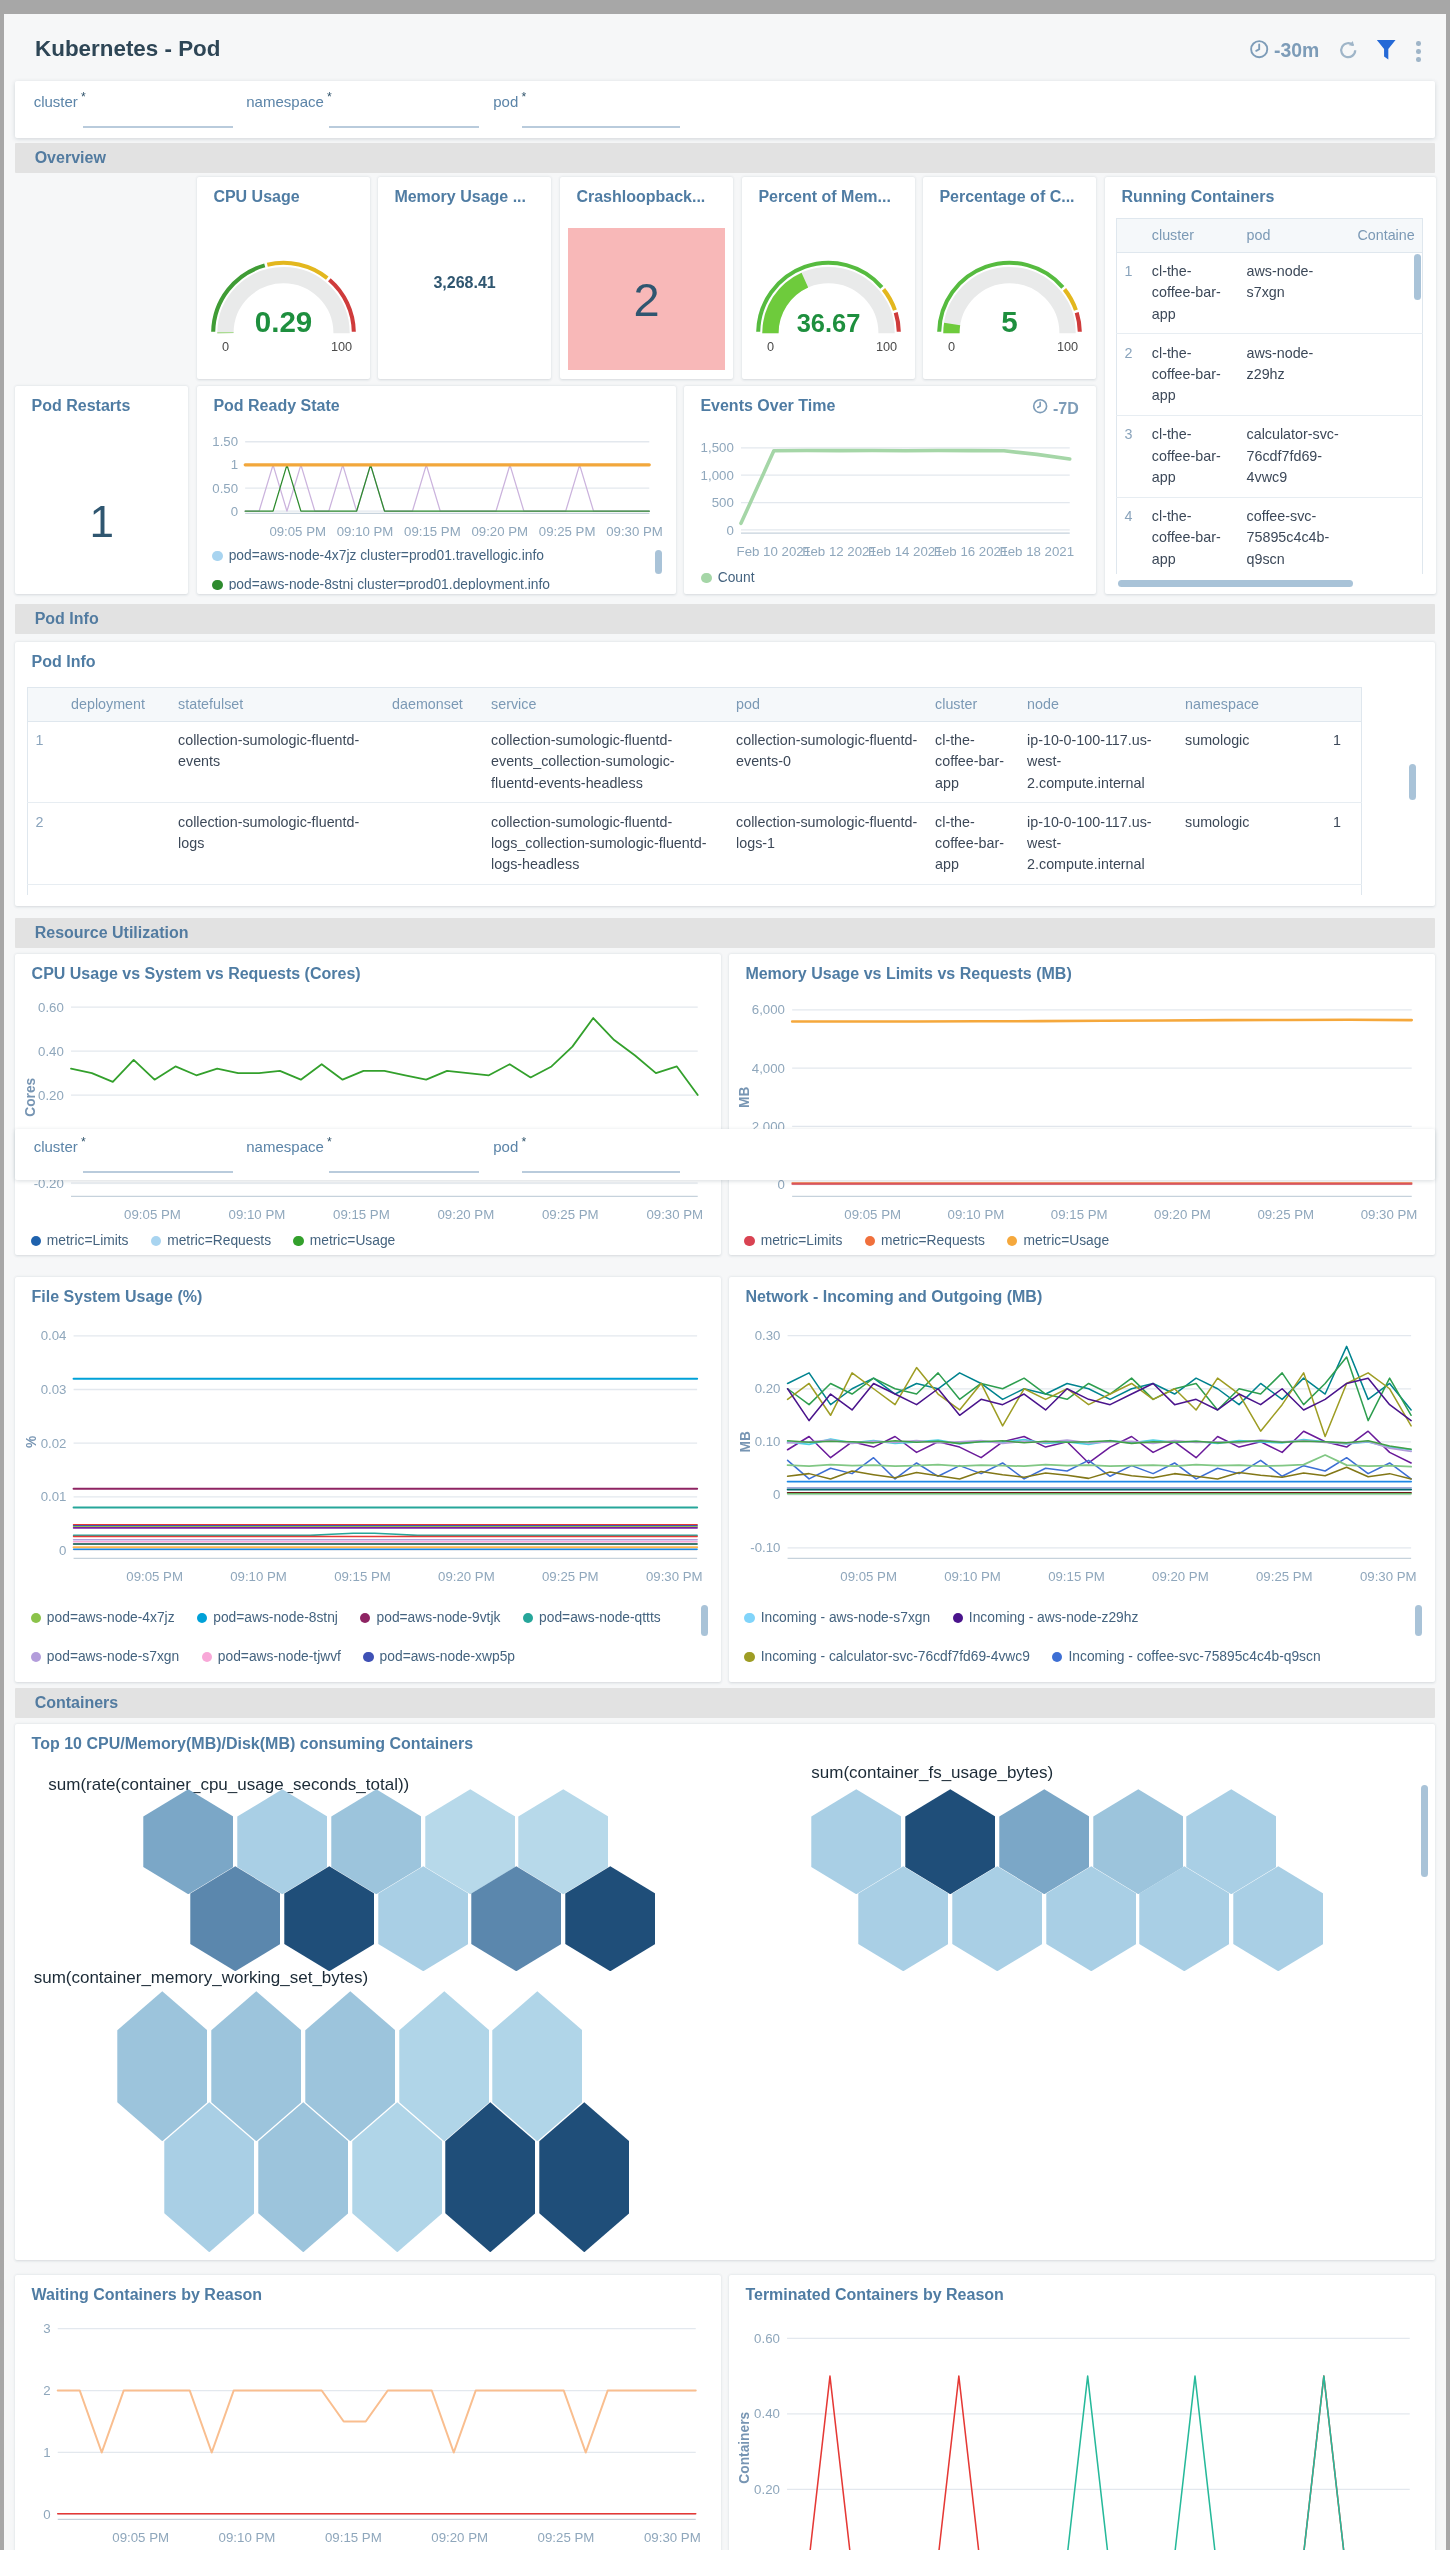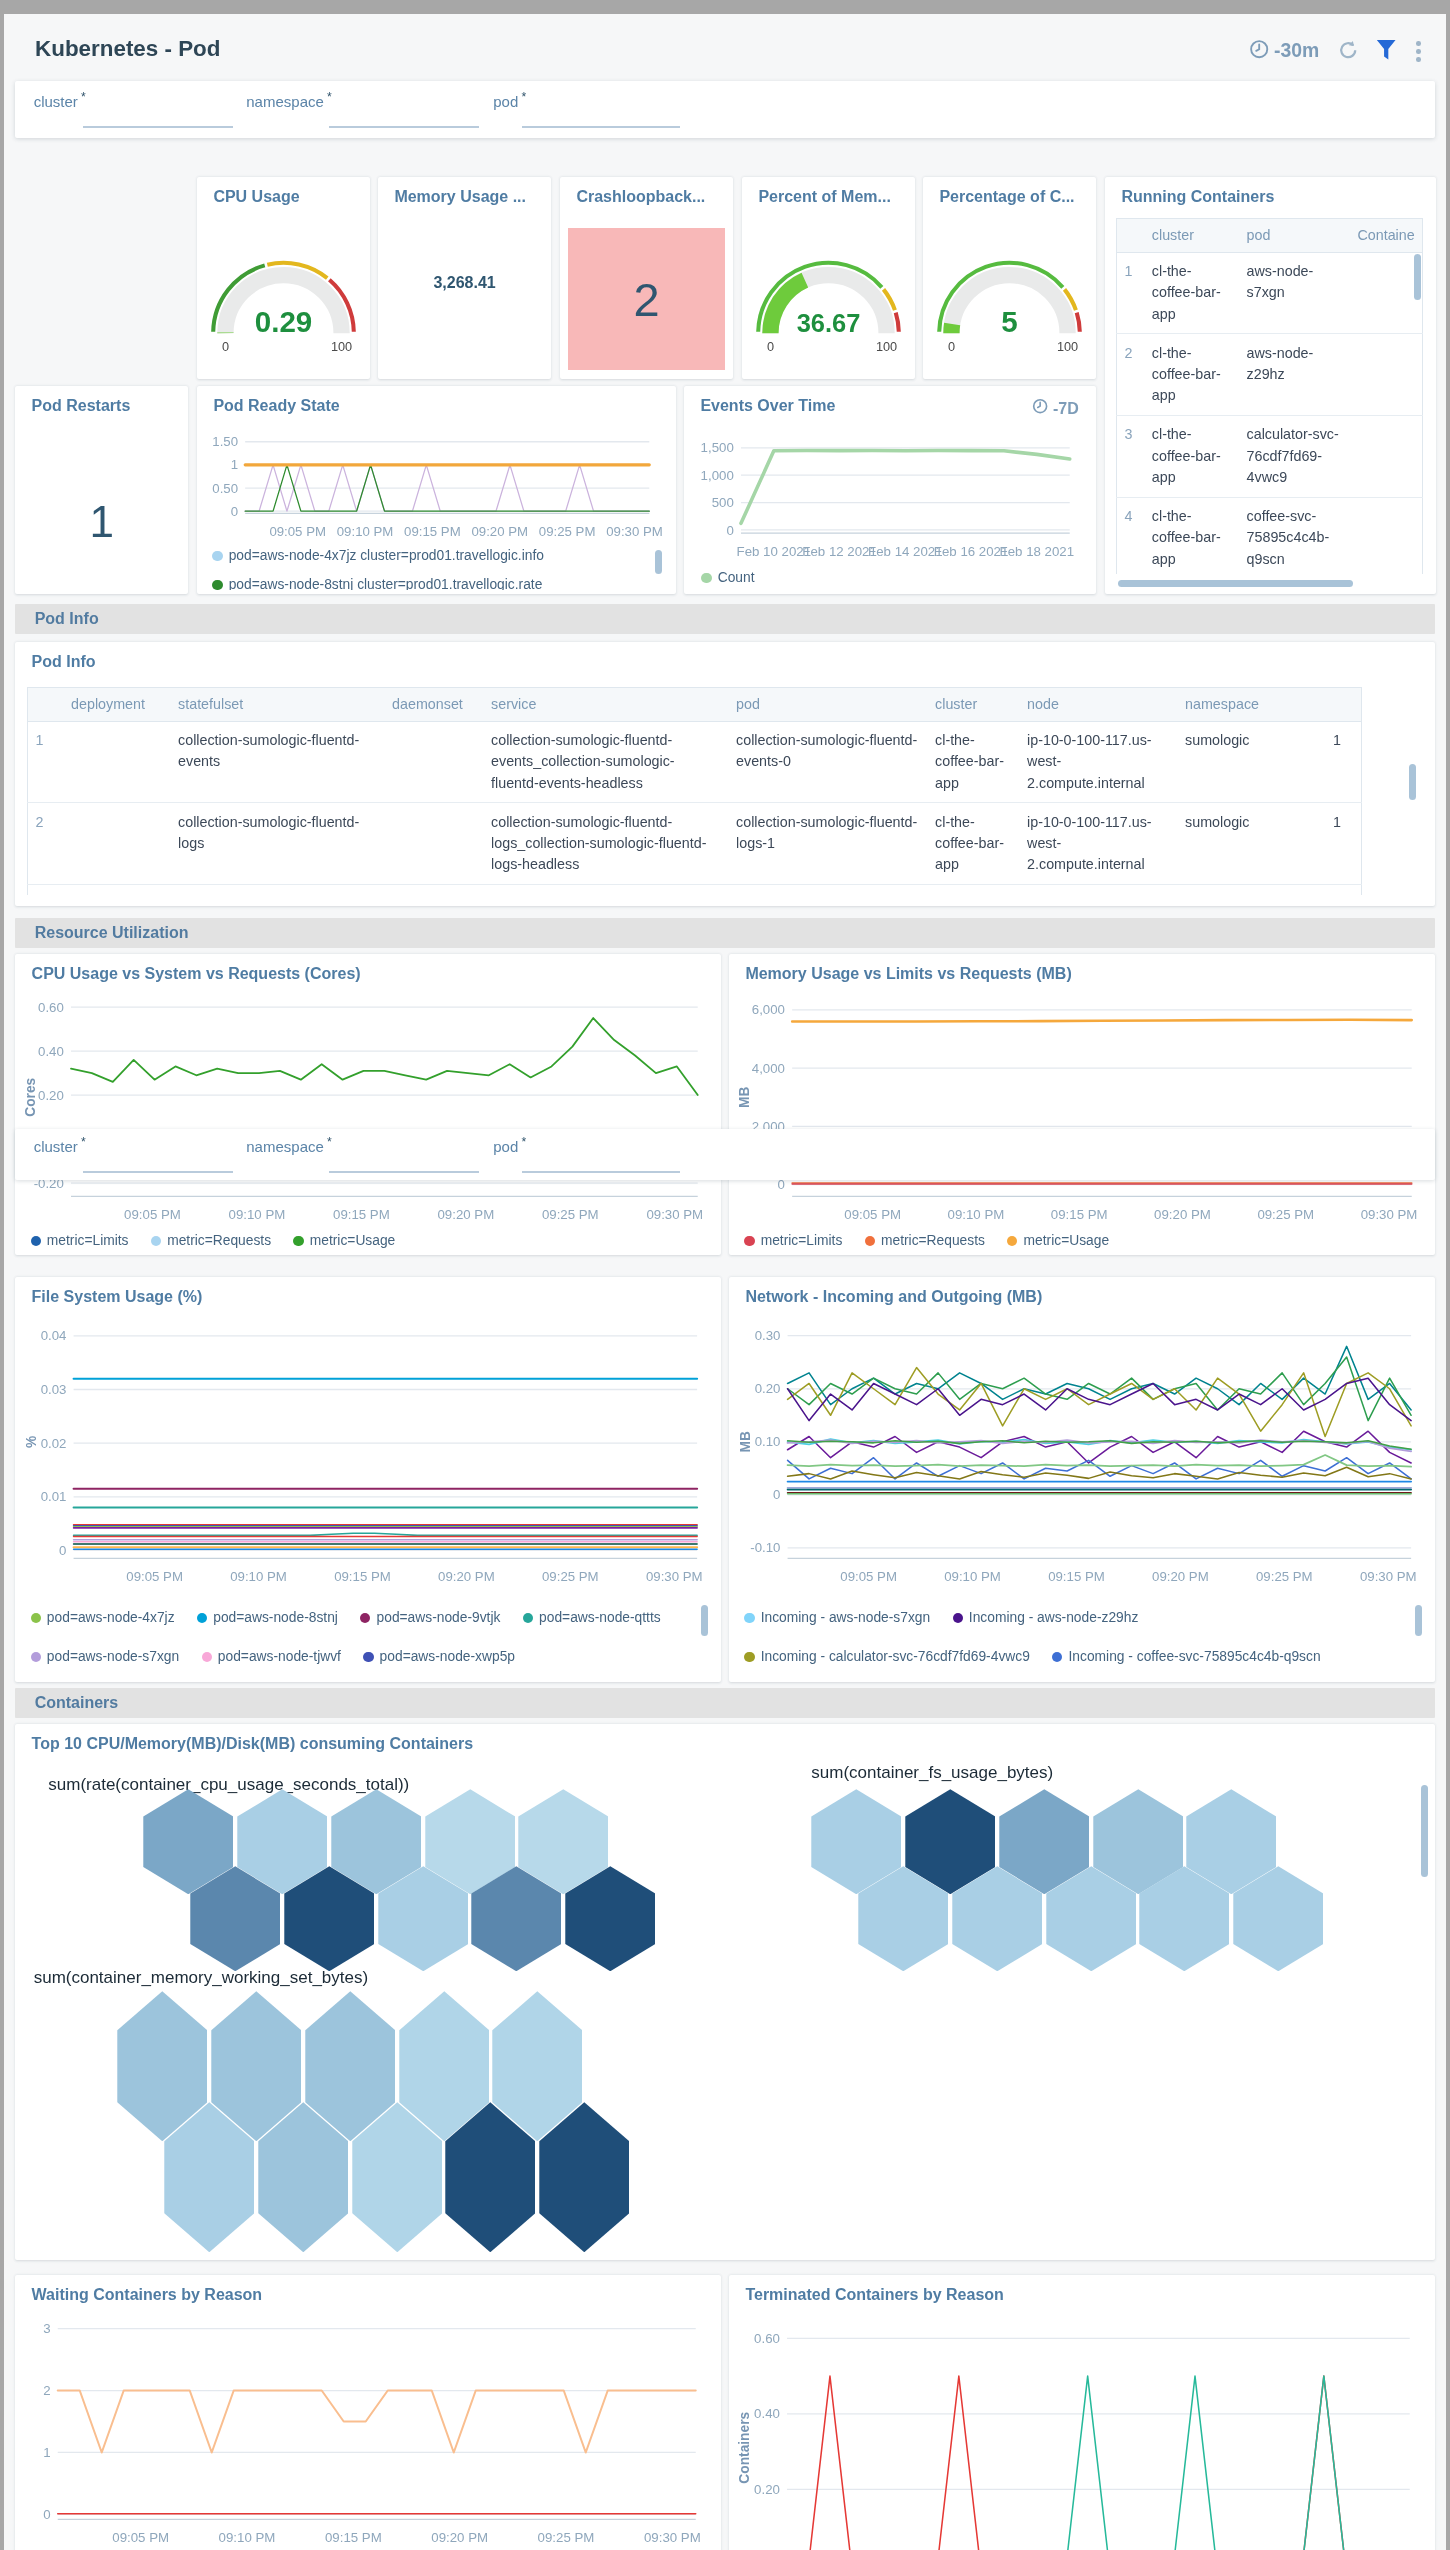--- a/index.html
+++ b/index.html
@@ -81,20 +81,21 @@
     <div class="ffield" style="left:231px; top:9.2px; width:245px;">
       <span class="flabel"><span>namespace</span><span class="ast">*</span></span>
       <input class="finput" style="left: 83px; width: 150px;" value="">
     </div>
     <div class="ffield" style="left:478px; top:9.2px; width:204px;">
       <span class="flabel"><span>pod</span><span class="ast">*</span></span>
       <input class="finput" style="left: 28.6px; width: 158px;" value="">
     </div>
   </div>
 
+  <div class="secbar" style="top:129px;">Overview</div>
 
 
   <div class="panel" style="left:193px; top:163px; width:173px; height:202px;">
     <div class="ptitle">CPU Usage</div>
     <div class="chart" style="left:5.1px; right:5.1px; top:53px; height:136px;"><svg width="163" height="136" viewBox="0 0 320 266">
           <path d="M 46.0 202.0 A 114 114 0 0 1 274.0 202.0" fill="none" stroke="#e9eaea" stroke-width="32"></path>
           <path d="M 46.0 202.0 A 114 114 0 0 1 46.0 200.6" fill="none" stroke="#6ecb3c" stroke-width="32"></path>
           <path d="M 22.0 199.4 A 138 138 0 0 1 123.2 69.0" fill="none" stroke="#3f9c35" stroke-width="8"></path>
           <path d="M 128.2 67.7 A 138 138 0 0 1 245.9 94.0" fill="none" stroke="#e3b71e" stroke-width="8"></path>
           <path d="M 250.0 97.3 A 138 138 0 0 1 298.0 199.4" fill="none" stroke="#cf3b3b" stroke-width="8"></path>
@@ -223,21 +224,21 @@
           <polyline points="78.0,159.5 105.4,159.5 132.8,159.5 160.1,68.5 187.5,159.5 214.9,159.5 242.3,159.5 269.7,159.5 297.0,159.5 324.4,68.5 351.8,159.5 379.2,159.5 406.6,159.5 433.9,159.5 461.3,159.5 488.7,159.5 516.1,159.5 543.4,159.5 570.8,159.5 598.2,159.5 625.6,159.5 653.0,159.5 680.3,159.5 707.7,159.5 735.1,159.5 762.5,159.5 789.9,159.5 817.2,159.5 844.6,159.5 872.0,159.5" fill="none" stroke="#2e8b2e" stroke-width="2.5" stroke-linejoin="round" stroke-linecap="round"></polyline>
           <polyline points="78.0,68.5 872.0,68.5" fill="none" stroke="#f2a73b" stroke-width="6" stroke-linejoin="round" stroke-linecap="round"></polyline>
         </svg></div>
     <div class="legend-block" style="position:absolute; left:15.3px; top:163px; right:36px; overflow:hidden; height:41px;">
         <span class="legend-item">
           <span class="dot" style="background: rgb(168, 212, 240);"></span>
           <span>pod=aws-node-4x7jz cluster=prod01.travellogic.info</span>
         </span>
         <span class="legend-item">
           <span class="dot" style="background: rgb(46, 139, 46);"></span>
-          <span>pod=aws-node-8stnj cluster=prod01.travellogic.rate</span>
+          <span>pod=aws-node-8stnj cluster=prod01.deployment.info</span>
         </span>
       </div>
     <div class="vscroll" style="right:14.3px; top:164px; height:23.5px;"></div>
   </div>
 
   <div class="panel" style="left:680px; top:372px; width:412px; height:208px;">
     <div class="ptitle">Events Over Time</div>
     <div class="badge">
       <span>
         <svg width="16.3" height="16.3" viewBox="0 0 24 24">

